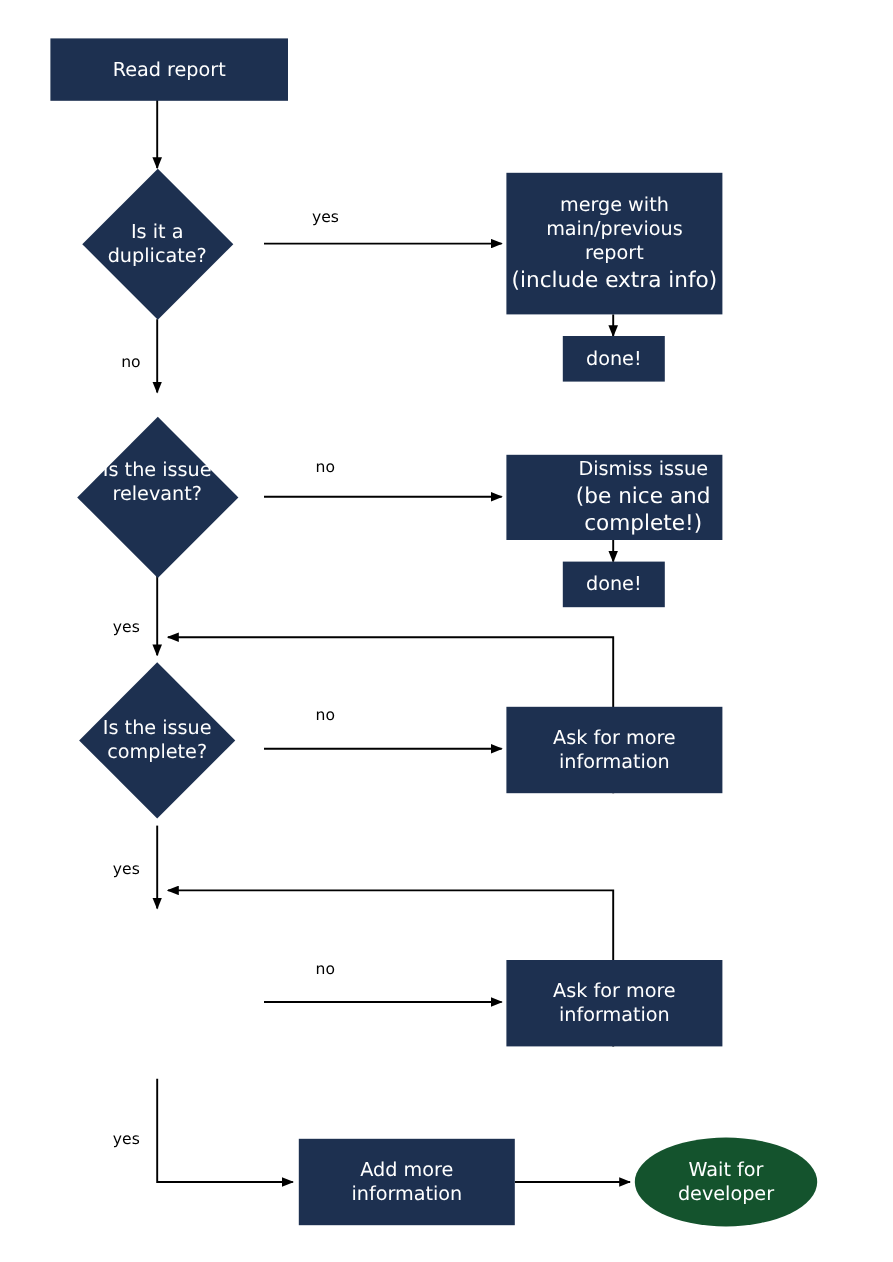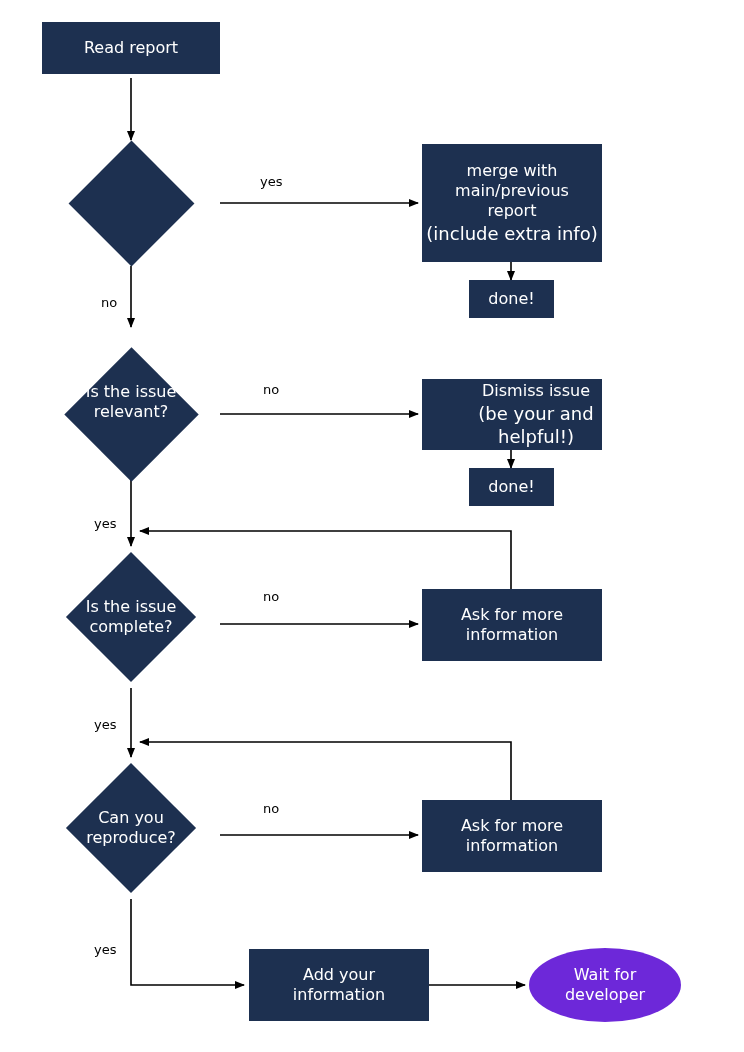--- a/index.html
+++ b/index.html
@@ -31,21 +31,21 @@
     display: flex;
     align-items: center;
     justify-content: center;
     text-align: center;
     line-height: 1.25;
   }
   .rect {
     background: #1d3050;
   }
   .ellipse {
-    background: #6d28d9;
+    background: #14532d;
     border-radius: 50%;
   }
   .diamond-wrap {
     position: absolute;
     display: flex;
     align-items: center;
     justify-content: center;
   }
   .diamond-shape {
     position: absolute;
@@ -115,26 +115,28 @@
       <path d="M220,835 L418,835" marker-end="url(#arrow)"></path>
 
       <path d="M511,872 L511,742 L140,742" marker-end="url(#arrow)"></path>
 
       <path d="M131,899 L131,985 L244,985" marker-end="url(#arrow)"></path>
 
       <path d="M429,985 L525,985" marker-end="url(#arrow)"></path>
     </g>
   </svg>
 
-  <div class="node rect main-text" style="left:42px; top:22px; width:178px; height:52px;">
+  <div class="node rect main-text" style="left:42px; top:32px; width:198px; height:52px;">
     <span>Read report</span>
   </div>
 
   <div class="diamond-wrap" style="left:42px; top:140px; width:178px; height:126px;">
     <div class="diamond-shape" style="width:89px; height:89px; left:44.5px; top:18.5px;"></div>
+    <div class="diamond-label main-text">Is it a
+duplicate?</div>
   </div>
 
   <div class="node rect" style="left:422px; top:144px; width:180px; height:118px; flex-direction:column;">
     <span class="main-text">merge with
 main/previous
 report</span>
     <span class="sub-text">(include extra info)</span>
   </div>
 
   <div class="node rect main-text" style="left:469px; top:280px; width:85px; height:38px;">
@@ -142,51 +144,46 @@
   </div>
 
   <div class="diamond-wrap" style="left:42px; top:327px; width:178px; height:150px;">
     <div class="diamond-shape" style="width:95px; height:95px; left:41.5px; top:39.5px;"></div>
     <div class="diamond-label main-text">Is the issue
 relevant?</div>
   </div>
 
   <div class="node rect" style="left:422px; top:379px; width:180px; height:71px; flex-direction:column;padding-left:48px;">
     <span class="main-text">Dismiss issue</span>
-    <span class="sub-text">(be your and helpful!)</span>
+    <span class="sub-text">(be nice and complete!)</span>
   </div>
 
   <div class="node rect main-text" style="left:469px; top:468px; width:85px; height:38px;">
     <span>done!</span>
   </div>
 
   <div class="diamond-wrap" style="left:42px; top:546px; width:178px; height:142px;">
     <div class="diamond-shape" style="width:92px; height:92px; left:43px; top:25px;"></div>
     <div class="diamond-label main-text">Is the issue
 complete?</div>
   </div>
 
   <div class="node rect main-text" style="left:422px; top:589px; width:180px; height:72px;">
     <span>Ask for more
 information</span>
   </div>
 
-  <div class="diamond-wrap" style="left:42px; top:757px; width:178px; height:142px;">
-    <div class="diamond-shape" style="width:92px; height:92px; left:43px; top:25px;"></div>
-    <div class="diamond-label main-text">Can you
-reproduce?</div>
-  </div>
 
   <div class="node rect main-text" style="left:422px; top:800px; width:180px; height:72px;">
     <span>Ask for more
 information</span>
   </div>
 
   <div class="node rect main-text" style="left:249px; top:949px; width:180px; height:72px;">
-    <span>Add your
+    <span>Add more
 information</span>
   </div>
 
   <div class="node ellipse main-text" style="left:529px; top:948px; width:152px; height:74px;">
     <span>Wait for
 developer</span>
   </div>
 
   <div class="edge-label" style="left:260px; top:174px;">yes</div>
   <div class="edge-label" style="left:101px; top:295px;">no</div>

